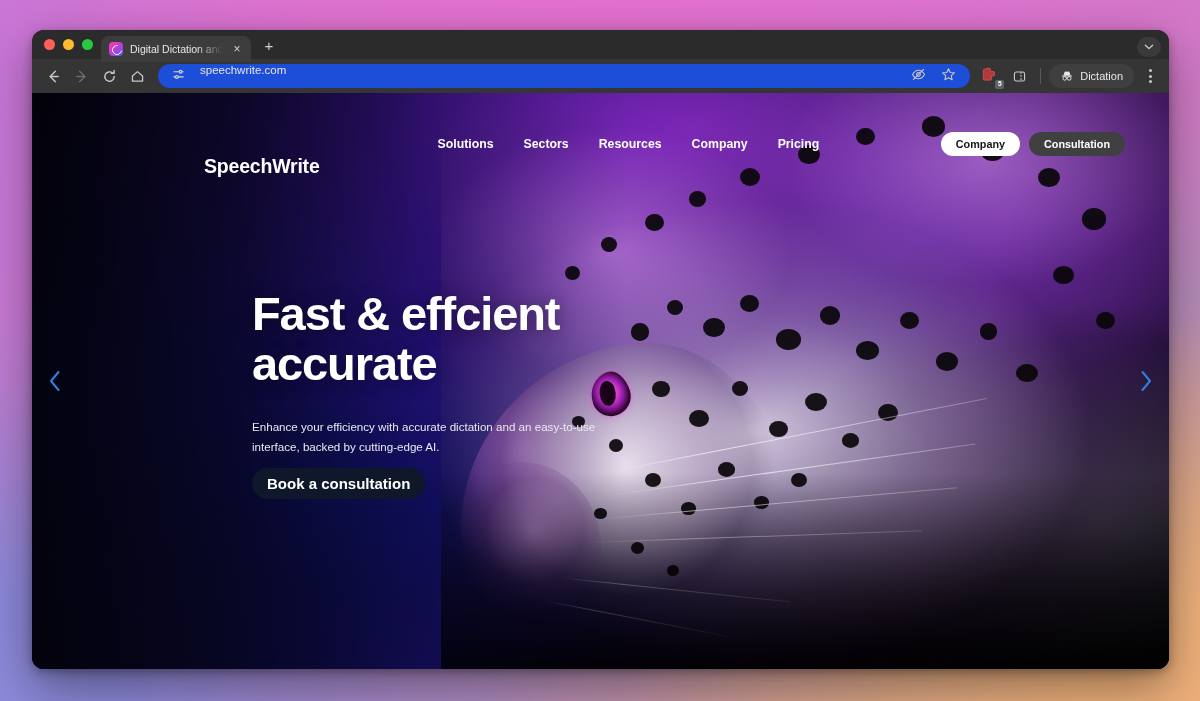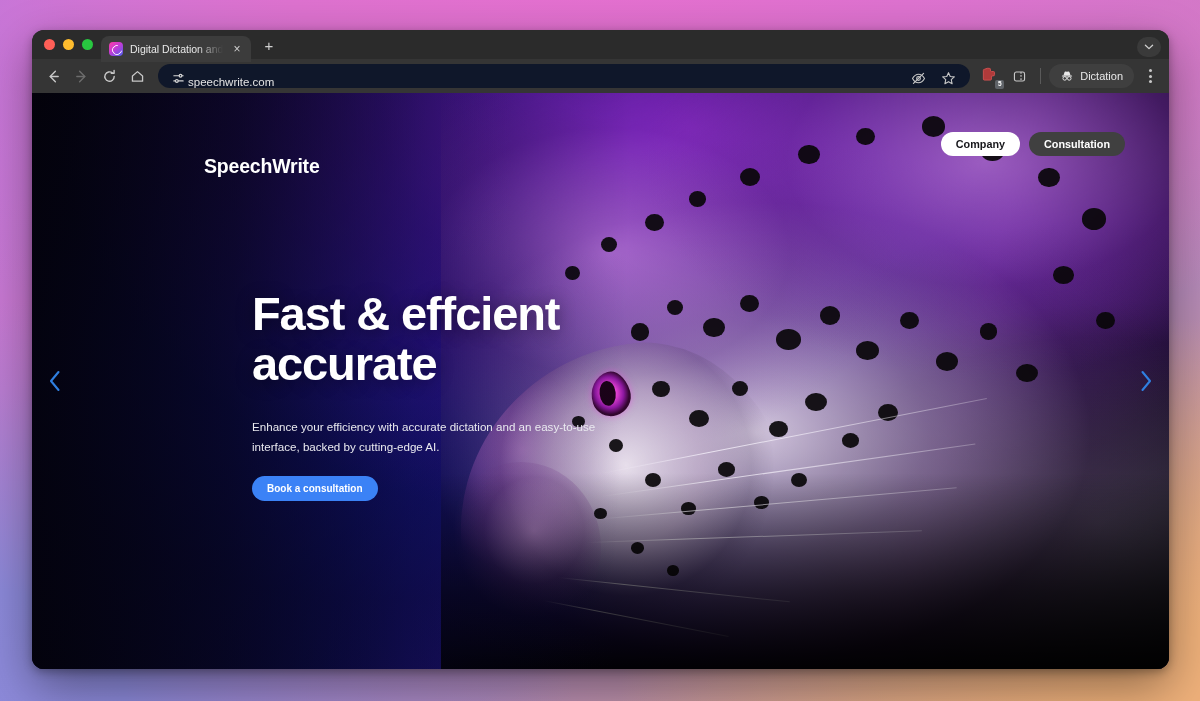--- a/index.html
+++ b/index.html
@@ -68,22 +68,22 @@
   .toolbar{
     height:34px; background:#353535; display:flex; align-items:center;
     gap:2px; padding:0 8px; flex:0 0 34px;
   }
   .navbtn{
     width:26px;height:26px;border-radius:50%;display:flex;align-items:center;
     justify-content:center;color:#c8c8c8;flex:0 0 26px;
   }
   .navbtn.disabled{ color:#6d6d6d; }
   .omnibox{
-    flex:1; height:24px; background:#0f172a; border-radius:12px;
-    display:flex; align-items:flex-end; gap:0; padding:0 10px; margin:0 6px;
+    flex:1; height:24px; background:#1d4ed8; border-radius:12px;
+    display:flex; align-items:flex-start; gap:12px; padding:0 10px; margin:0 6px;
     min-width:0;
   }
   .omniurl{ font-size:11.5px; color:#e4e4e4; white-space:nowrap; }
   .omni-actions{ margin-left:auto; display:flex; align-items:center; gap:10px; padding-right:2px;}
   .tbicon{ width:20px;height:20px;display:flex;align-items:center;justify-content:center;color:#c6c6c6;}
   .ext-badge{ position:relative; width:20px; height:20px; }
   .ext-badge .cnt{
     position:absolute; right:-3px; bottom:-3px; background:#5f6368; color:#fff;
     font-size:6.5px; line-height:8px; min-width:9px; height:9px; border-radius:2px;
     text-align:center; font-weight:bold; padding:0 1px;
@@ -183,22 +183,22 @@
   .herocopy{ position:absolute; left:220px; top:196px; z-index:6; width:420px; }
   .h1{
     font-size:47px; font-weight:bold; line-height:1.07; color:#fff;
     letter-spacing:-1.1px; text-shadow:0 2px 18px rgba(0,0,0,.45);
   }
   .sub{
     margin-top:27px; font-size:11.6px; line-height:1.72; color:#e9e9ef;
     max-width:362px;
   }
   .btn-book{
-    display:inline-block; margin-top:20px; background:#3b82f6; color:#fff;
-    font-size:10px; font-weight:bold; padding:7px 15px; border-radius:20px;
+    display:inline-block; margin-top:12px; background:#0f172a; color:#fff;
+    font-size:15px; font-weight:bold; padding:7px 15px; border-radius:20px;
   }
   
   .arrow{
     position:absolute; top:50%; transform:translateY(-50%); z-index:7;
     width:26px; height:30px; display:flex; align-items:center; justify-content:center;
     color:#2f7fe0;
   }
   .arrow.left{ left:10px; } .arrow.right{ right:10px; color:#2f7fe0; }
 </style>
 </head>
@@ -388,20 +388,27 @@
             <i style="left:14%;top:88%;width:26%;transform:rotate(11deg)"></i>
           </div>
 
           <div class="cat-shadow"></div>
         </div>
 
         <div class="hero-scrim"></div>
 
         <nav class="sitenav">
           <div class="brand">SpeechWrite</div>
+          <div class="navlinks">
+            <a class="navlink">Solutions</a>
+            <a class="navlink">Sectors</a>
+            <a class="navlink">Resources</a>
+            <a class="navlink">Company</a>
+            <a class="navlink">Pricing</a>
+          </div>
           <div class="navctas">
             <a class="btn-support">Company</a>
             <a class="btn-consult">Consultation</a>
           </div>
         </nav>
 
         <div class="herocopy">
           <h1 class="h1">
             <span>Fast &amp; effcient</span><br>
             <span>accurate</span>

